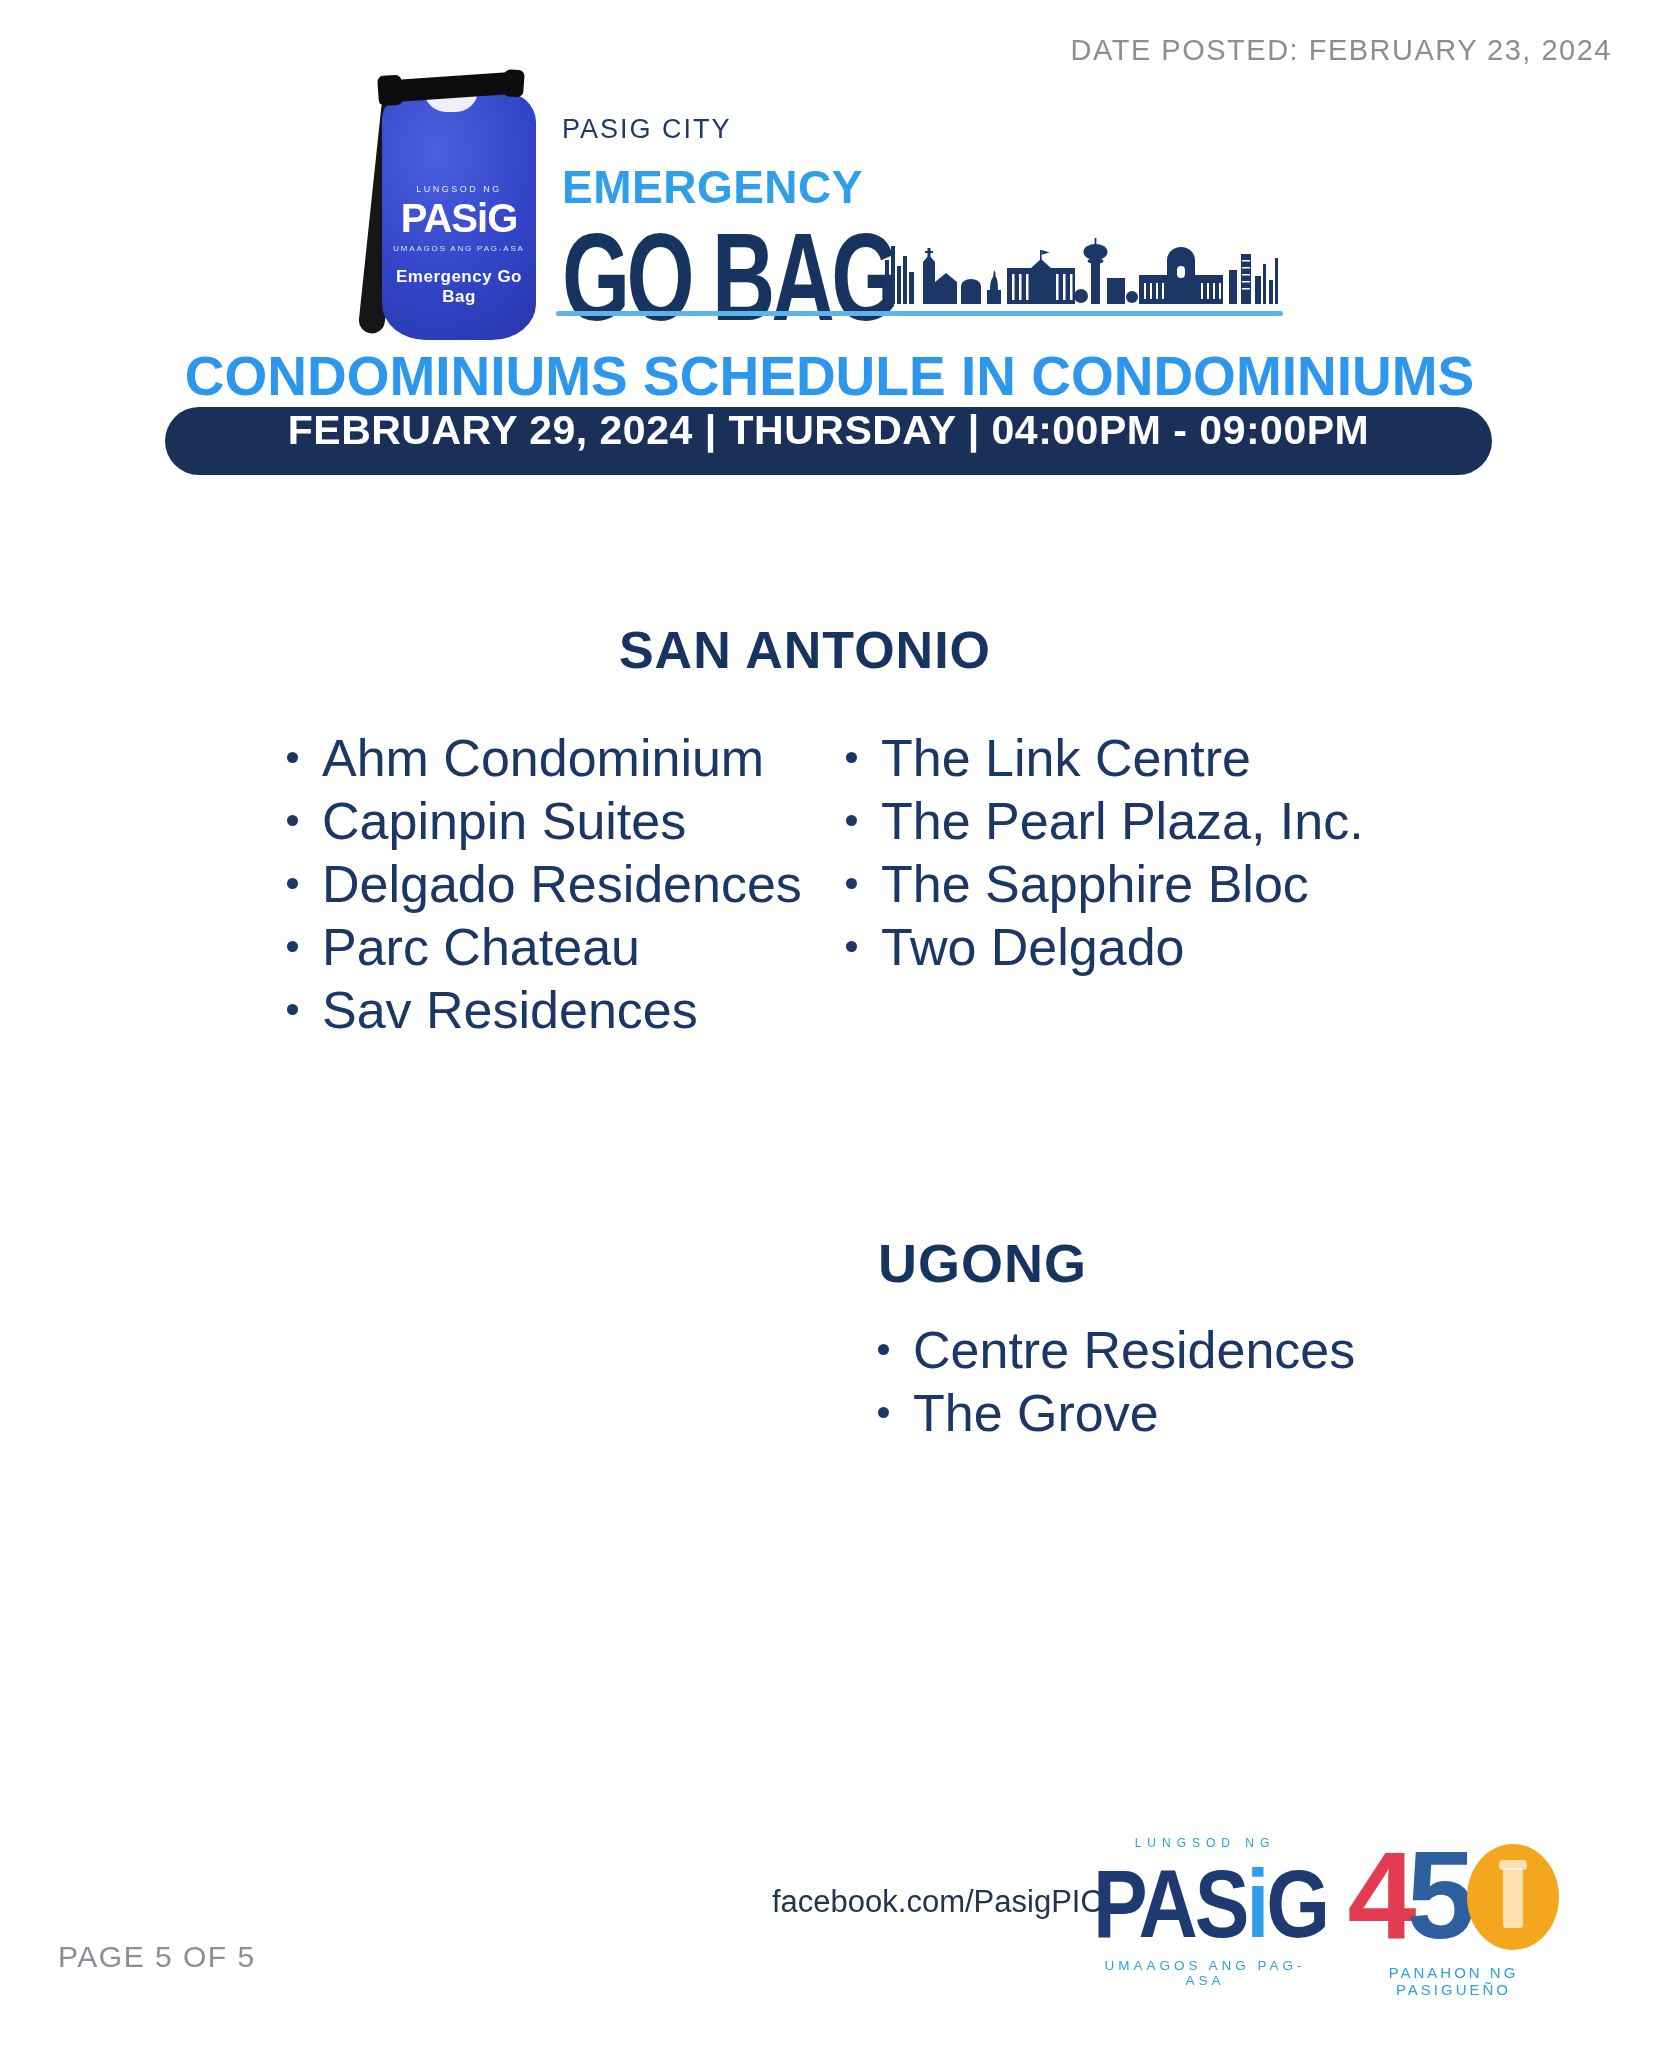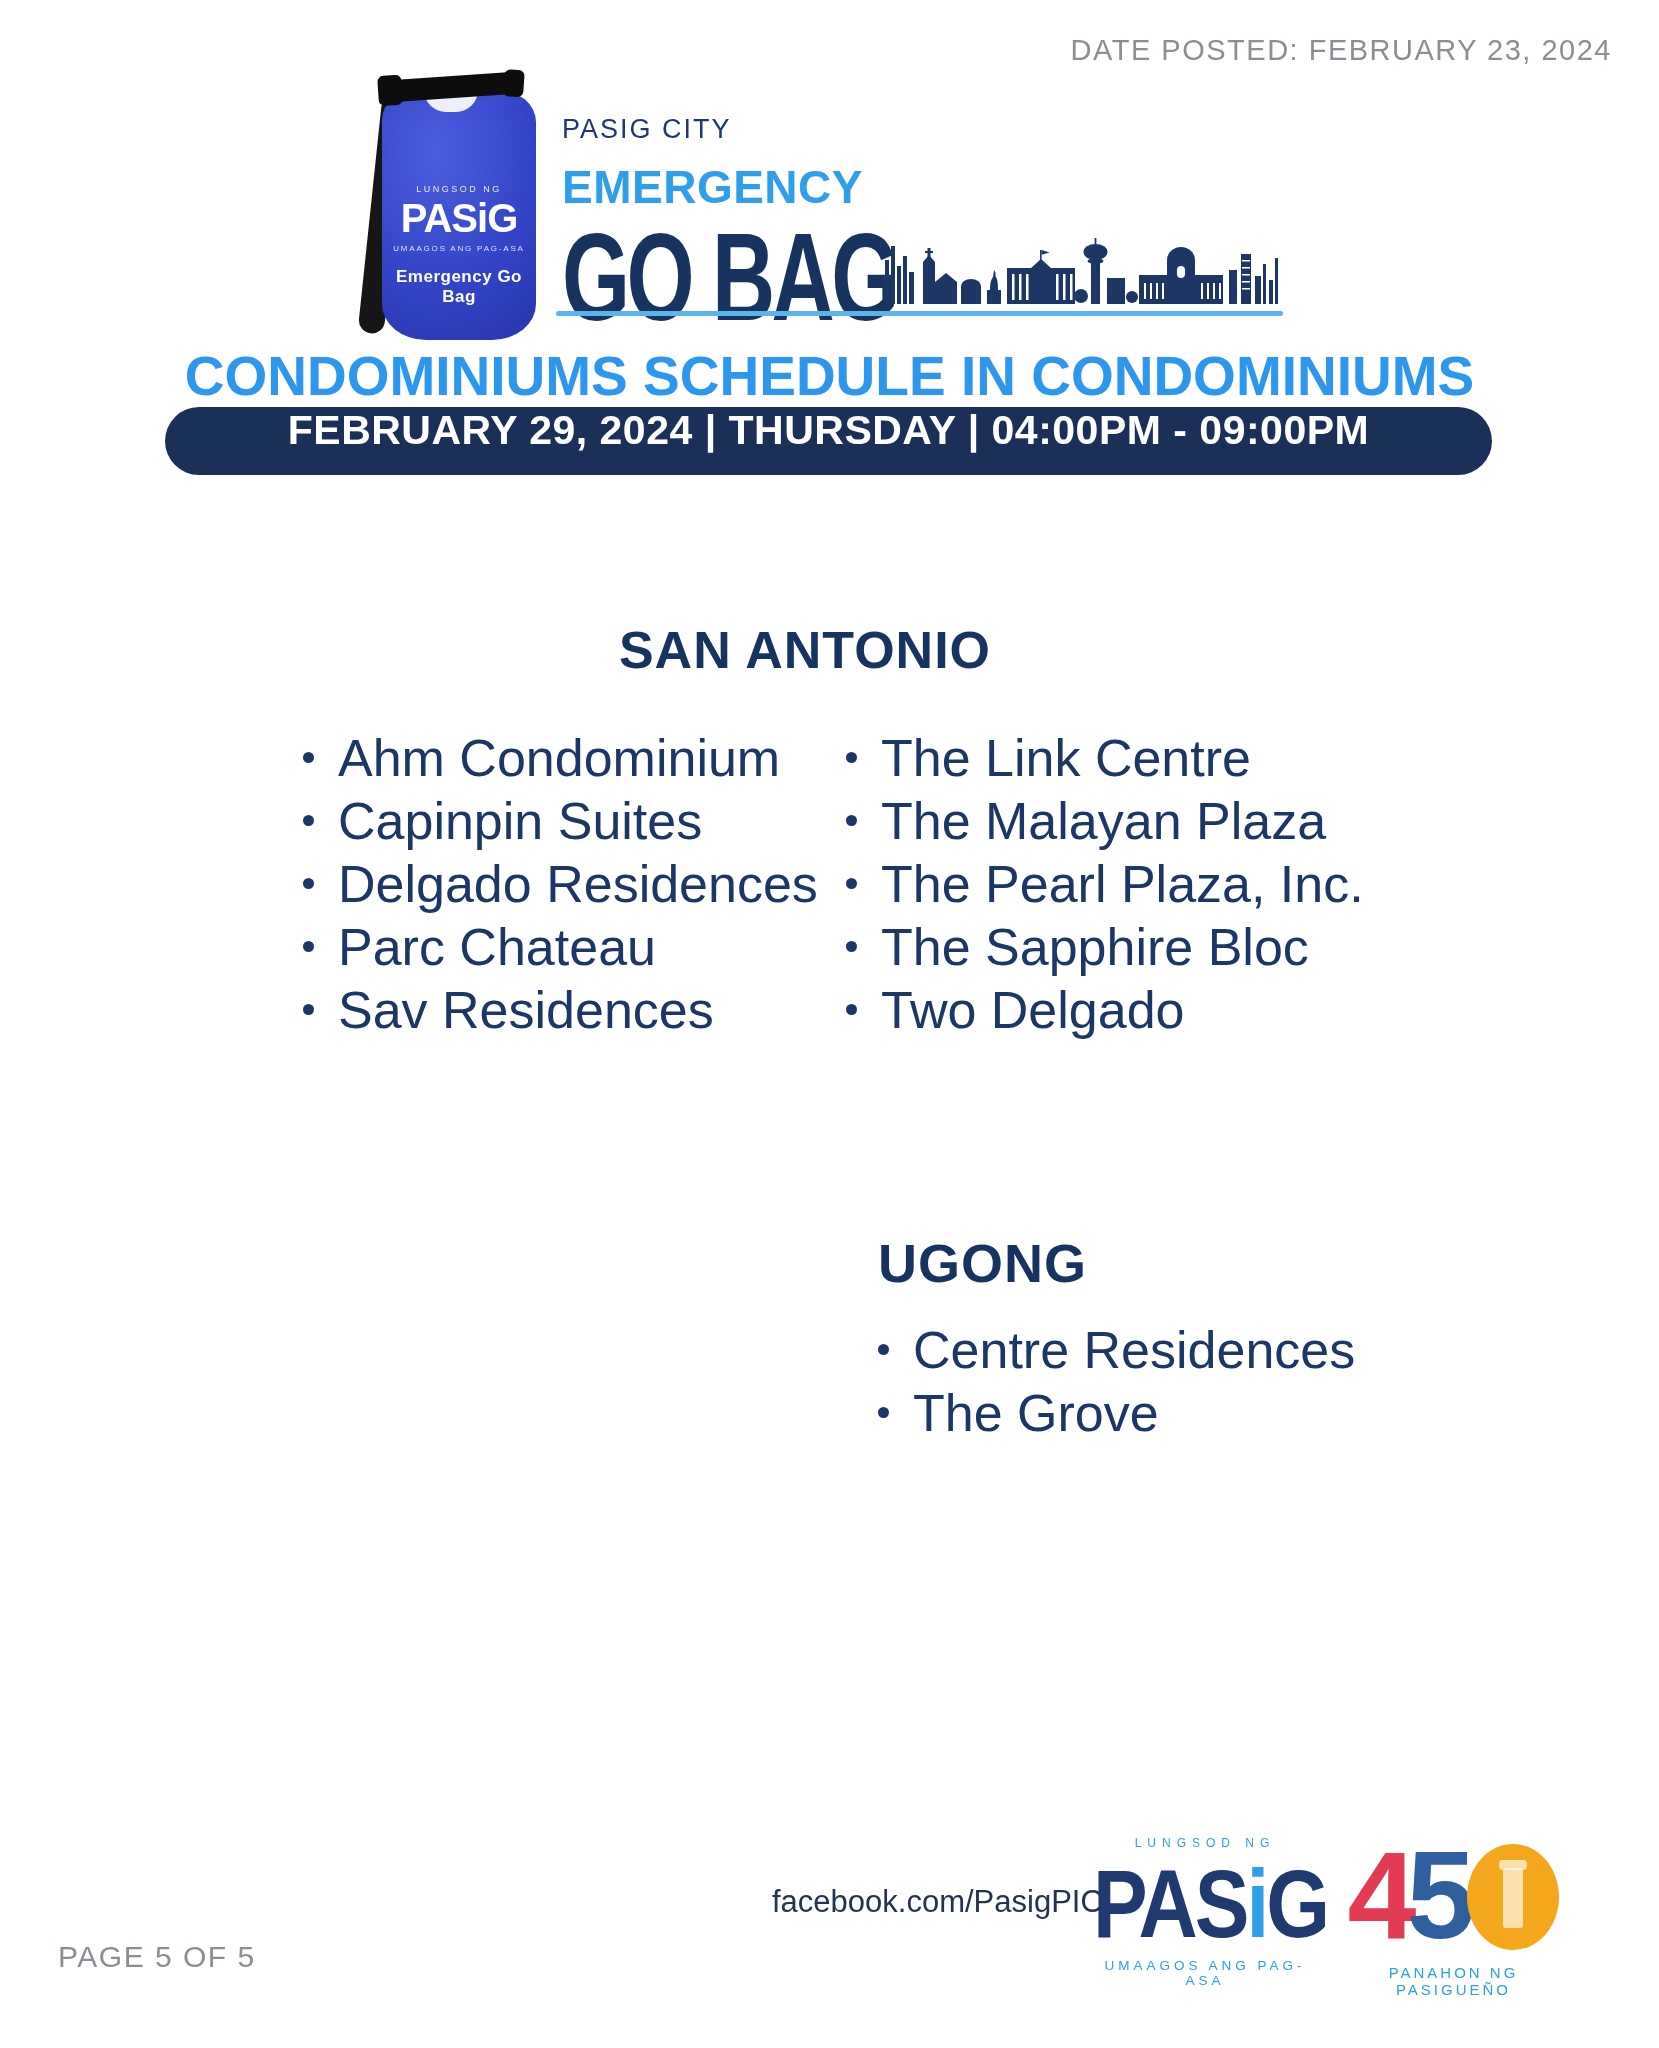--- a/index.html
+++ b/index.html
@@ -40,21 +40,21 @@
   .pill{position:absolute;left:165px;top:407px;width:1327px;height:68px;background:#1b3059;
         border-radius:40px;display:flex;align-items:flex-start;justify-content:center}
   .pill span{color:#ffffff;font-size:41px;font-weight:800;letter-spacing:.5px}
 
   
   .section-title-main{position:absolute;left:0;top:620px;width:1610px;text-align:center;
                       font-size:52px;font-weight:800;color:#17335f;letter-spacing:1px}
   .list{list-style:none;margin:0;padding:0}
   .list li{display:flex;align-items:center;height:63px;font-size:52px;color:#1c3766;white-space:nowrap}
   .list .dot{flex:0 0 auto;width:11px;height:11px;border-radius:50%;background:#1c3766;margin-right:24px}
-  .col1{position:absolute;left:303px;top:726px}
+  .col1{position:absolute;left:287px;top:726px}
   .col2{position:absolute;left:846px;top:726px}
   .sub{position:absolute}
   .sub-santolan{left:303px;top:1236px}
   .sub-ugong{left:878px;top:1236px}
   .sub h3{margin:0;font-size:54px;font-weight:800;color:#17335f;letter-spacing:1px;line-height:54px}
   .sub .list{margin-top:28px}
 
   
   .fb{position:absolute;left:772px;top:1884px;font-size:31px;color:#22344e}
   .pasig-logo{position:absolute;left:1093px;top:1836px;width:224px;text-align:center}
@@ -194,24 +194,20 @@
       </li>
   </ul>
 
   <ul class="list col2">
     <li>
         <span class="dot"></span>
         <span>The Link Centre</span>
       </li>
     <li>
         <span class="dot"></span>
-        <span>The Malayan Plaza</span>
-      </li>
-    <li>
-        <span class="dot"></span>
         <span>The Pearl Plaza, Inc.</span>
       </li>
     <li>
         <span class="dot"></span>
         <span>The Sapphire Bloc</span>
       </li>
     <li>
         <span class="dot"></span>
         <span>Two Delgado</span>
       </li>

